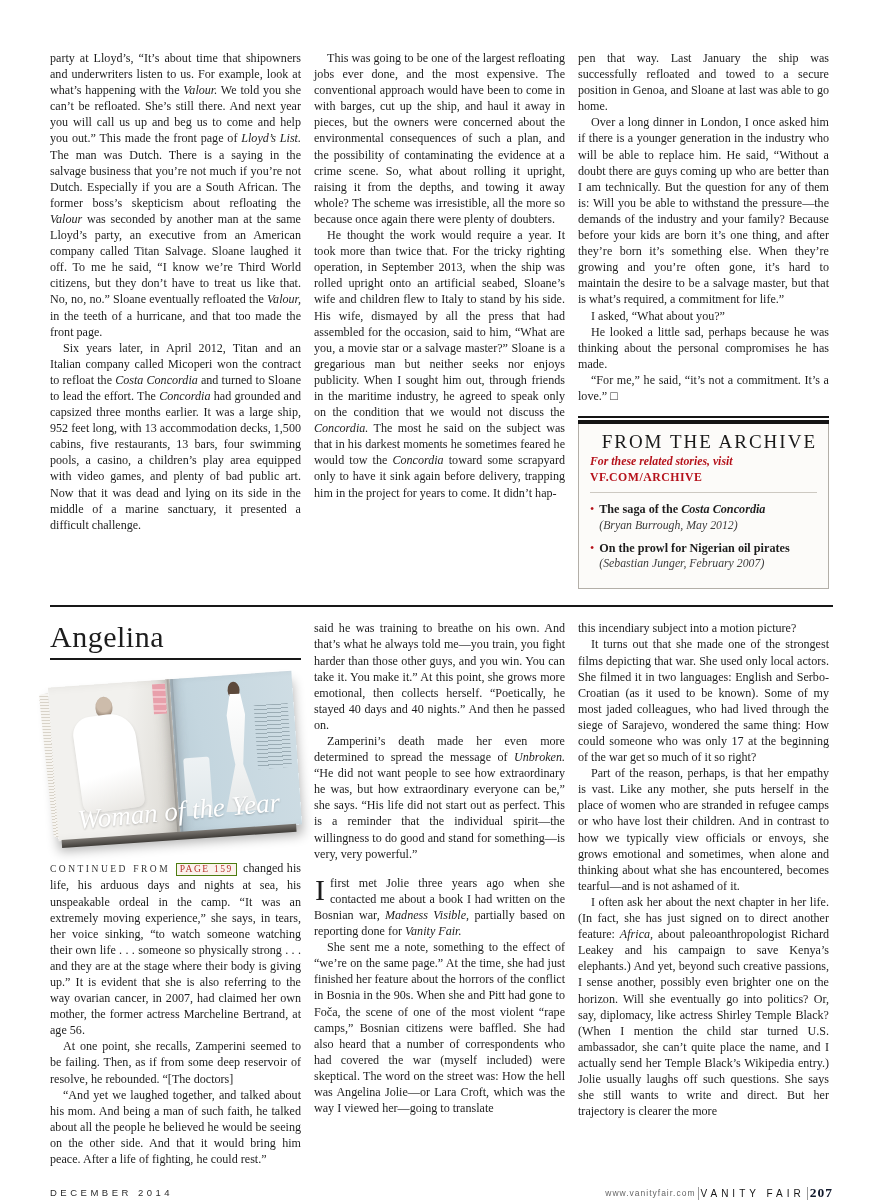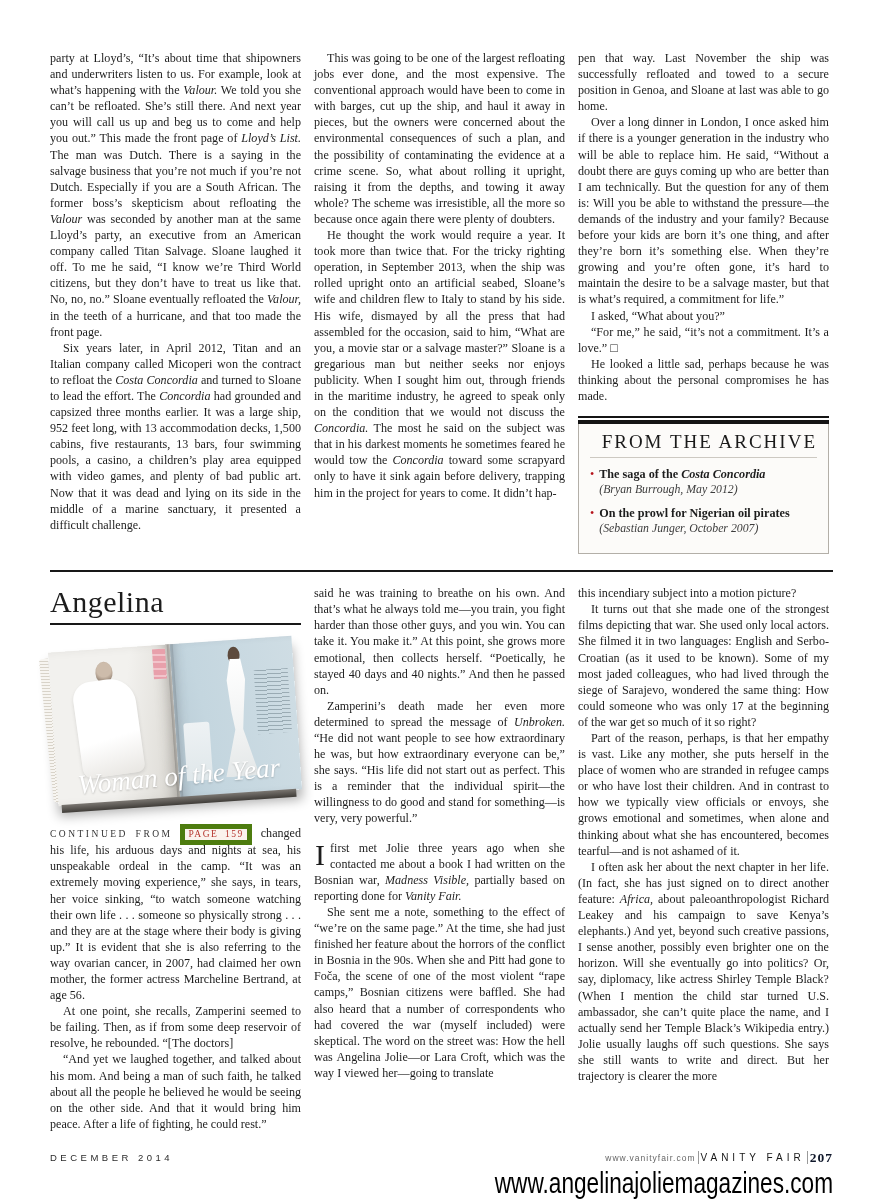--- a/index.html
+++ b/index.html
@@ -30,21 +30,21 @@
   .archive-items{list-style:none; margin:0; padding:0;}
   .archive-items li{display:flex; gap:5px; margin-bottom:8px; font-size:12.2px; line-height:1.25; text-align:left;}
   .bullet{color:#b5121b; font-size:12px; line-height:1.3;}
   .ai-title{font-weight:bold;}
   .ai-byline{font-style:italic; color:#3c3c3c; font-size:11.8px;}
 
   
   .headline{font-size:30px; font-weight:400; margin:0; letter-spacing:.5px; line-height:1.1; text-align:left;}
   .headline-rule{border:none; border-top:2.5px solid #181818; margin:5px 0 10px;}
   .continued{font-size:9.5px; letter-spacing:2.5px; color:#333;}
-  .pagebox{border:5px solid #4d7c0f; color:#b5342c; background:#fbf3ed; font-size:9.5px; letter-spacing:1.5px; padding:0 3px 1px; margin:0 3px 0 2px; white-space:nowrap;}
+  .pagebox{border:1px solid #4d7c0f; color:#b5342c; background:#fbf3ed; font-size:9.5px; letter-spacing:1.5px; padding:0 3px 1px; margin:0 3px 0 2px; white-space:nowrap;}
 
   
   .photo{margin:0 0 10px; position:relative; width:251px; height:180px;}
   .book{position:absolute; left:3px; top:9px; width:244px; height:154px; transform:rotate(-4deg); box-shadow:0 10px 12px rgba(0,0,0,.32);}
   .book::after{content:''; position:absolute; left:3px; right:6px; bottom:-7px; height:8px; background:linear-gradient(#7a7671,#3f3c38);}
   .fore-edge{position:absolute; left:-7px; top:6px; width:9px; height:144px; transform:rotate(-2deg); background:repeating-linear-gradient(to bottom,#f7f5f1 0 2px,#d8d3c9 2px 3px); border-radius:3px 0 0 3px;}
   .pg{position:absolute; top:0; height:100%;}
   .pg-left{left:0; width:122px; background:linear-gradient(100deg,#f2f1ee 55%,#e2e0db 85%,#d3d1cb); box-shadow:inset -12px 0 14px -8px rgba(60,55,50,.35);}
   .pg-right{left:122px; width:122px; background:linear-gradient(260deg,#cfdde4 0%,#c4d6df 70%,#b9ccd6); box-shadow:inset 10px 0 12px -7px rgba(60,60,65,.3);}
   .fig-head{position:absolute; left:46px; top:13px; width:17px; height:21px; border-radius:50% 50% 45% 45%; background:radial-gradient(circle at 50% 38%,#cdbcab 45%,#6d5c4e);}
@@ -76,39 +76,40 @@
     <div class="col">
         <p class="para noindent">party at Lloyd’s, “It’s about time that shipowners and underwriters listen to us. For example, look at what’s happening with the <em>Valour.</em> We told you she can’t be refloated. She’s still there. And next year you will call us up and beg us to come and help you out.” This made the front page of <em>Lloyd’s List.</em> The man was Dutch. There is a saying in the salvage business that you’re not much if you’re not Dutch. Especially if you are a South African. The former boss’s skepticism about refloating the <em>Valour</em> was seconded by another man at the same Lloyd’s party, an executive from an American company called Titan Salvage. Sloane laughed it off. To me he said, “I know we’re Third World citizens, but they don’t have to treat us like that. No, no, no.” Sloane eventually refloated the <em>Valour,</em> in the teeth of a hurricane, and that too made the front page.</p>
         <p class="para">Six years later, in April 2012, Titan and an Italian company called Micoperi won the contract to refloat the <em>Costa Concordia</em> and turned to Sloane to lead the effort. The <em>Concordia</em> had grounded and capsized three months earlier. It was a large ship, 952 feet long, with 13 accommodation decks, 1,500 cabins, five restaurants, 13 bars, four swimming pools, a casino, a children’s play area equipped with video games, and plenty of bad public art. Now that it was dead and lying on its side in the middle of a marine sanctuary, it presented a difficult challenge.</p>
       </div>
     <div class="col">
         <p class="para">This was going to be one of the largest refloating jobs ever done, and the most expensive. The conventional approach would have been to come in with barges, cut up the ship, and haul it away in pieces, but the owners were concerned about the environmental consequences of such a plan, and the possibility of contaminating the evidence at a crime scene. So, what about rolling it upright, raising it from the depths, and towing it away whole? The scheme was irresistible, all the more so because once again there were plenty of doubters.</p>
         <p class="para">He thought the work would require a year. It took more than twice that. For the tricky righting operation, in September 2013, when the ship was rolled upright onto an artificial seabed, Sloane’s wife and children flew to Italy to stand by his side. His wife, dismayed by all the press that had assembled for the occasion, said to him, “What are you, a movie star or a salvage master?” Sloane is a gregarious man but neither seeks nor enjoys publicity. When I sought him out, through friends in the maritime industry, he agreed to speak only on the condition that we would not discuss the <em>Concordia.</em> The most he said on the subject was that in his darkest moments he sometimes feared he would tow the <em>Concordia</em> toward some scrapyard only to have it sink again before delivery, trapping him in the project for years to come. It didn’t hap-</p>
       </div>
     <div class="col">
       <div>
-          <p class="para noindent">pen that way. Last November the ship was successfully refloated and towed to a secure position in Genoa, and Sloane at last was able to go home.</p>
+          <p class="para noindent">pen that way. Last January the ship was successfully refloated and towed to a secure position in Genoa, and Sloane at last was able to go home.</p>
           <p class="para">Over a long dinner in London, I once asked him if there is a younger generation in the industry who will be able to replace him. He said, “Without a doubt there are guys coming up who are better than I am technically. But the question for any of them is: Will you be able to withstand the pressure—the demands of the industry and your family? Because before your kids are born it’s one thing, and after they’re born it’s something else. When they’re growing and you’re often gone, it’s hard to maintain the desire to be a salvage master, but that is what’s required, a commitment for life.”</p>
           <p class="para">I asked, “What about you?”</p>
+          <p class="para">He looked a little sad, perhaps because he was thinking about the personal compromises he has made.</p>
           <p class="para">“For me,” he said, “it’s not a commitment. It’s a love.” □</p>
-          <p class="para">He looked a little sad, perhaps because he was thinking about the personal compromises he has made.</p>
         </div>
       <aside class="archive">
         <div class="scotch"></div>
         <div class="archive-inner">
           <h3>FROM THE ARCHIVE</h3>
+          <p class="archive-sub"><em>For these related stories, visit</em> <span class="vf-link">VF.COM/ARCHIVE</span></p>
           <hr>
           <ul class="archive-items">
               <li>
                 <span class="bullet">•</span>
                 <div><span class="ai-title">The saga of the <em>Costa Concordia</em></span><br><span class="ai-byline">(Bryan Burrough, May 2012)</span></div>
               </li>
               <li>
                 <span class="bullet">•</span>
-                <div><span class="ai-title">On the prowl for Nigerian oil pirates</span><br><span class="ai-byline">(Sebastian Junger, October 2007)</span></div>
+                <div><span class="ai-title">On the prowl for Nigerian oil pirates</span><br><span class="ai-byline">(Sebastian Junger, February 2007)</span></div>
               </li>
             </ul>
         </div>
       </aside>
     </div>
   </section>
 
   <hr class="section-divider">
 
   <section class="cols">

